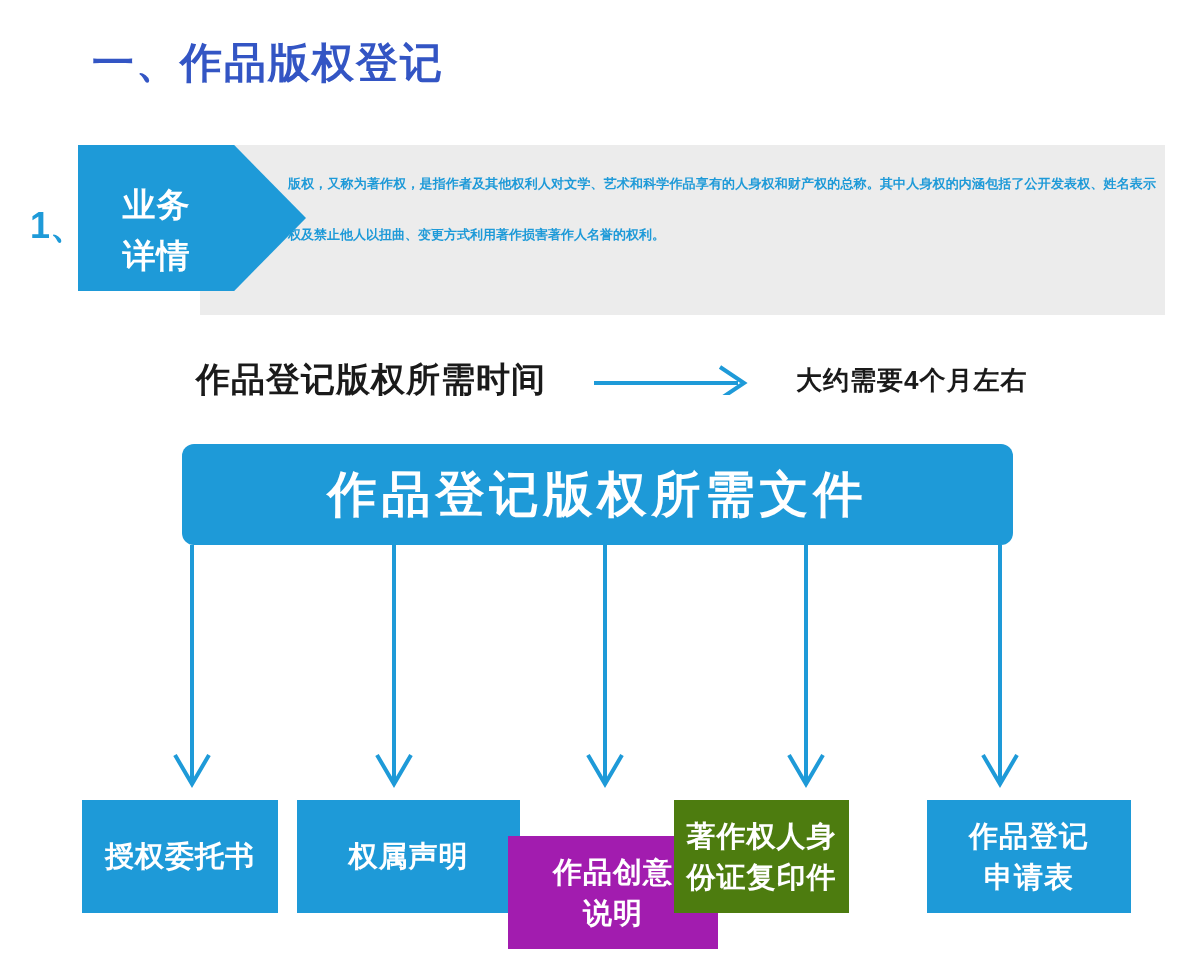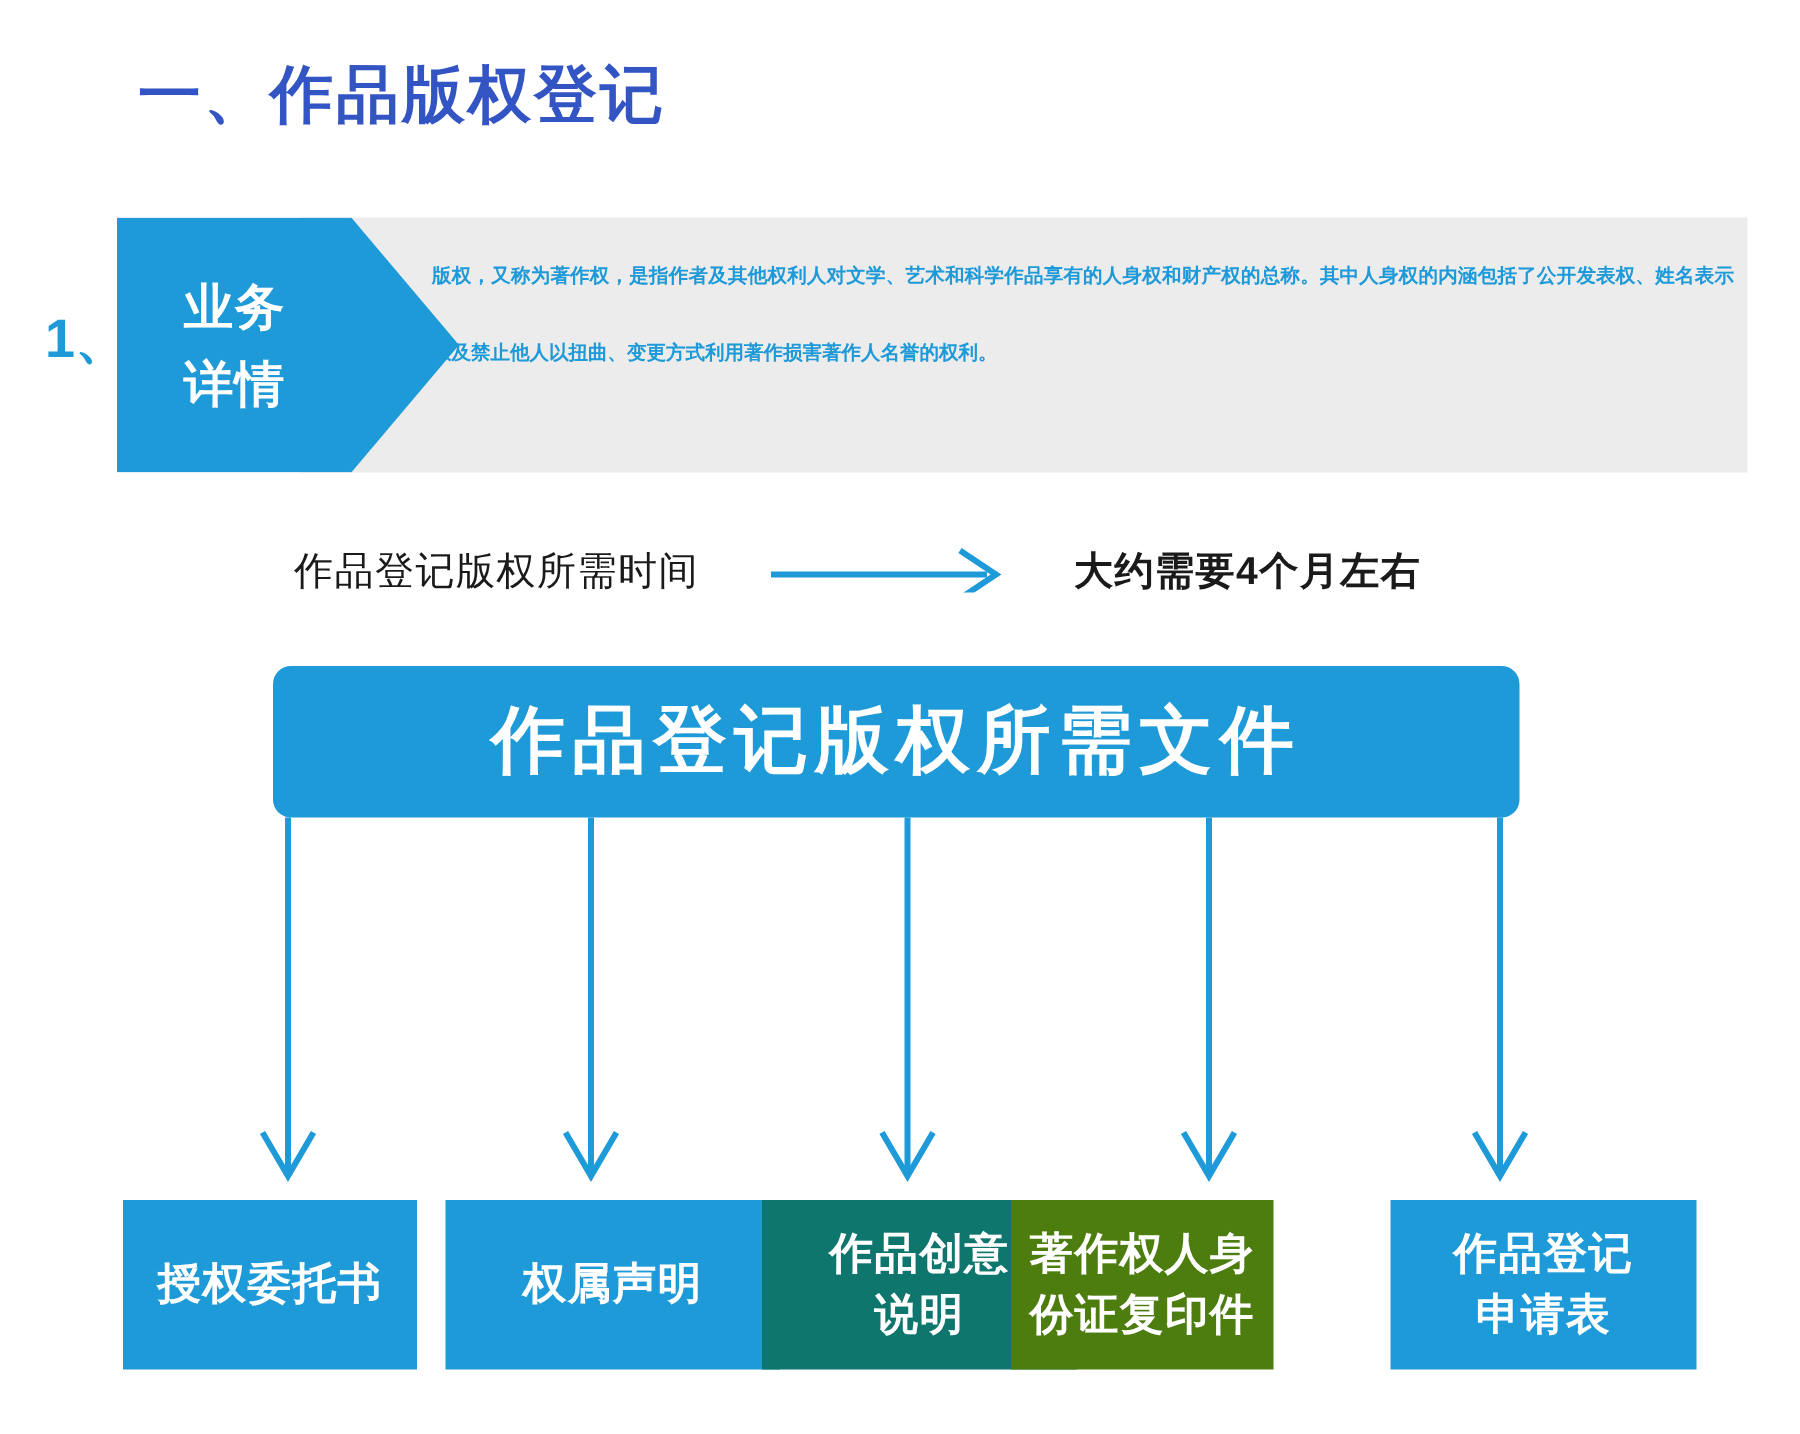--- a/index.html
+++ b/index.html
@@ -51,21 +51,21 @@
     width: 965px;
     height: 170px;
     background: #ececec;
   }
 
   .detail-chevron {
     position: absolute;
     left: 78px;
     top: 145px;
     width: 228px;
-    height: 170px;
+    height: 146px;
     background: #1e9ad8;
     -webkit-clip-path: polygon(0 0, 68.5% 0, 100% 50%, 68.5% 100%, 0 100%);
     clip-path: polygon(0 0, 68.5% 0, 100% 50%, 68.5% 100%, 0 100%);
   }
   .detail-chevron-label {
     position: absolute;
     left: 0;
     top: 0;
     width: 157px;
     height: 170px;
@@ -97,22 +97,22 @@
   .time-row {
     position: absolute;
     left: 196px;
     top: 360px;
     width: 800px;
     height: 40px;
     display: flex;
     align-items: center;
   }
   .time-label {
-    font-size: 26px;
-    font-weight: 400;
+    font-size: 34px;
+    font-weight: 700;
     color: #1a1a1a;
     white-space: nowrap;
     letter-spacing: 1px;
   }
   .time-arrow {
     width: 160px;
     height: 30px;
     margin: 0 42px 0 48px;
     flex: none;
   }
@@ -216,21 +216,21 @@
       <polyline points="588,215 605,244 622,215" fill="none" stroke="#1e9ad8" stroke-width="4"></polyline>
       <line x1="806" y1="5" x2="806" y2="242" stroke="#1e9ad8" stroke-width="4"></line>
       <polyline points="789,215 806,244 823,215" fill="none" stroke="#1e9ad8" stroke-width="4"></polyline>
       <line x1="1000" y1="5" x2="1000" y2="242" stroke="#1e9ad8" stroke-width="4"></line>
       <polyline points="983,215 1000,244 1017,215" fill="none" stroke="#1e9ad8" stroke-width="4"></polyline>
     </svg>
 
   <div id="doc-box-layer">
       <div class="doc-box" style="left: 82px; width: 196px; background: rgb(30, 154, 216);">授权委托书</div>
       <div class="doc-box" style="left: 297px; width: 223px; background: rgb(30, 154, 216);">权属声明</div>
-      <div class="doc-box" style="left: 508px; width: 210px; background: #0f766e;">作品创意
+      <div class="doc-box" style="left: 508px; width: 210px; background: #a21caf; margin-top: 36px;">作品创意
 说明</div>
       <div class="doc-box" style="left: 674px; width: 175px; background: #4d7c0f;">著作权人身
 份证复印件</div>
       <div class="doc-box" style="left: 927px; width: 204px; background: rgb(30, 154, 216);">作品登记
 申请表</div>
     </div>
 
 </div>
 
 </body></html>

